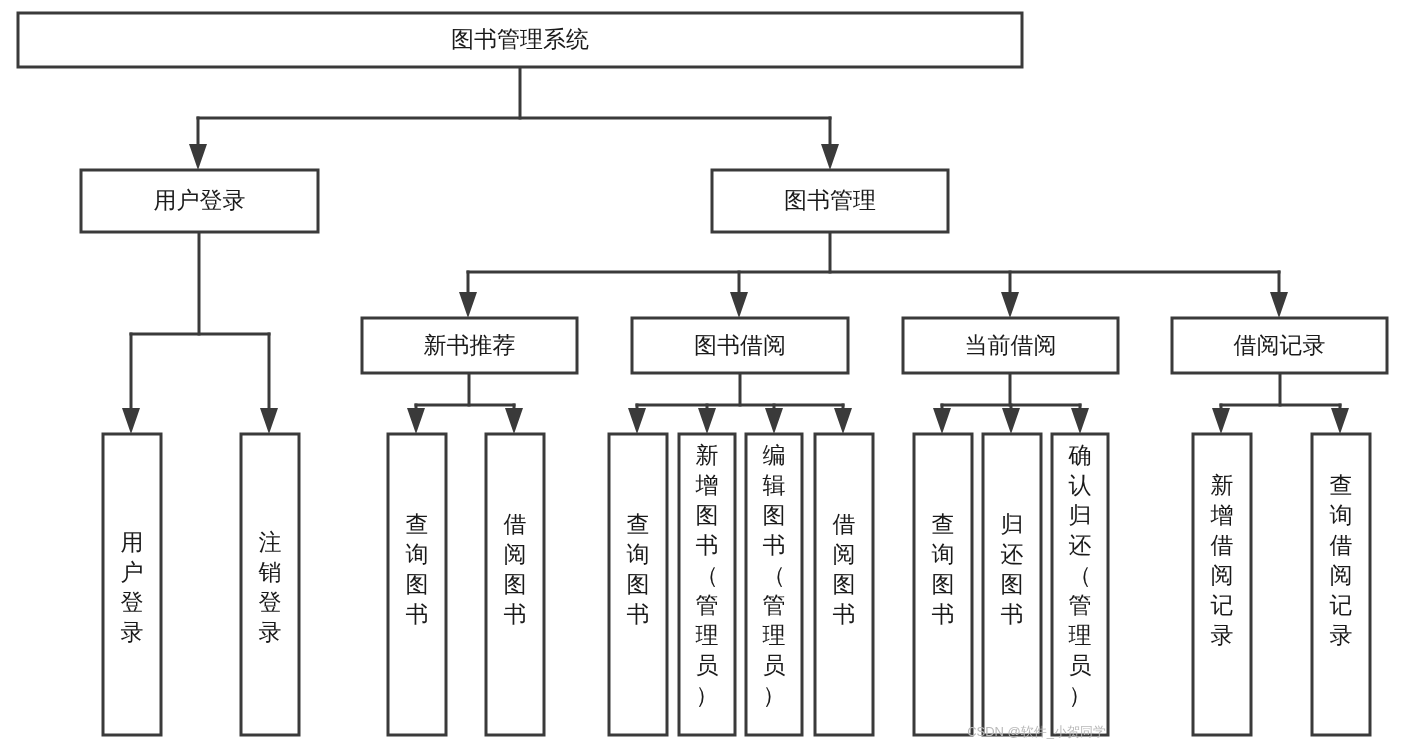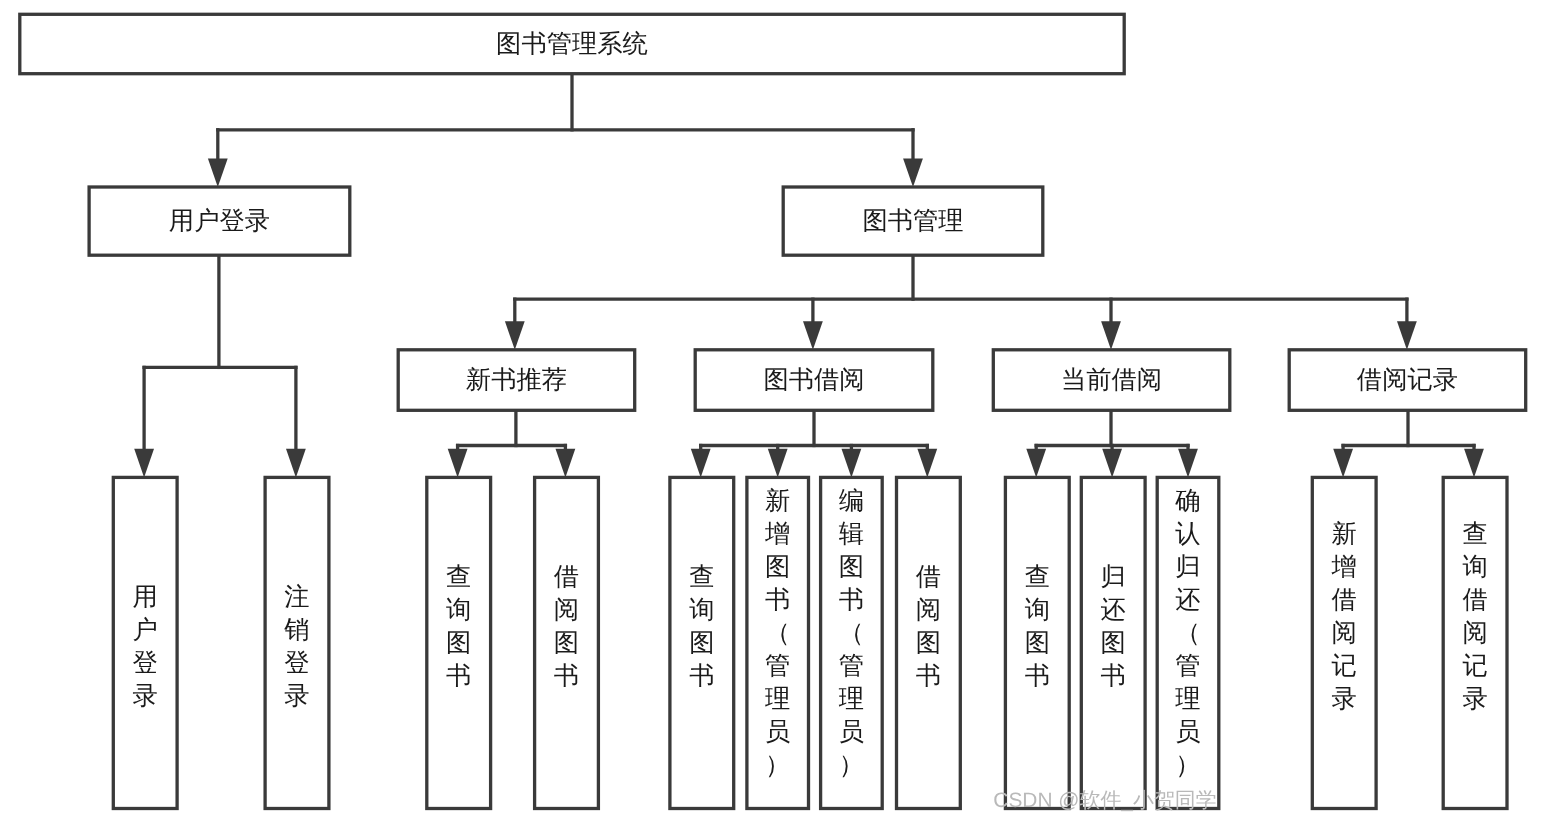--- a/index.html
+++ b/index.html
@@ -53,21 +53,21 @@
     font-family: "Liberation Sans", "DejaVu Sans", sans-serif;
     font-size: 23px;
     fill: #1a1a1a;
     text-anchor: middle;
   }
   .watermark {
     position: absolute;
     right: 10px;
     bottom: 6px;
     font-family: "Liberation Sans", "DejaVu Sans", sans-serif;
-    font-size: 19px;
+    font-size: 13px;
     color: #b9b9b9;
     white-space: nowrap;
     user-select: none;
   }
 </style>
 </head>
 <body>
 
 <div id="diagram-root">
   <svg id="flowchart" viewBox="0 0 1405 747">

